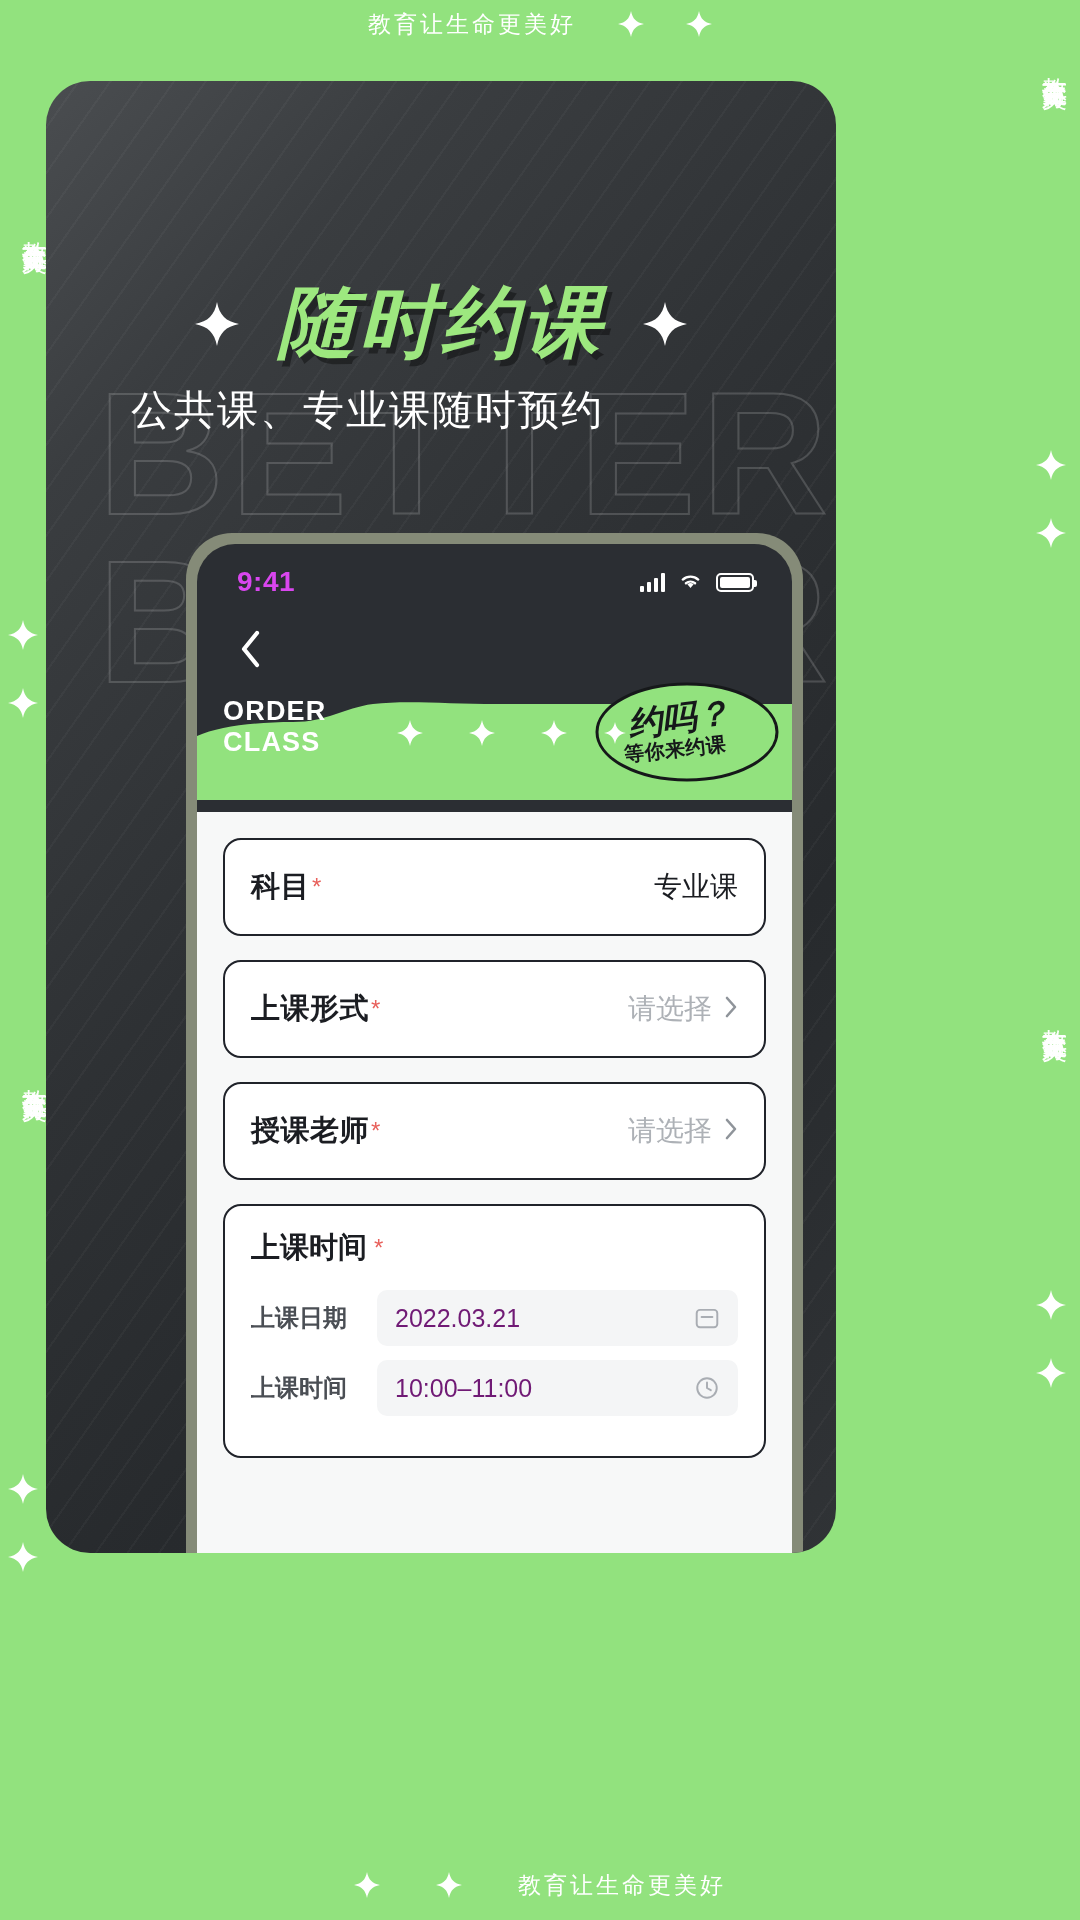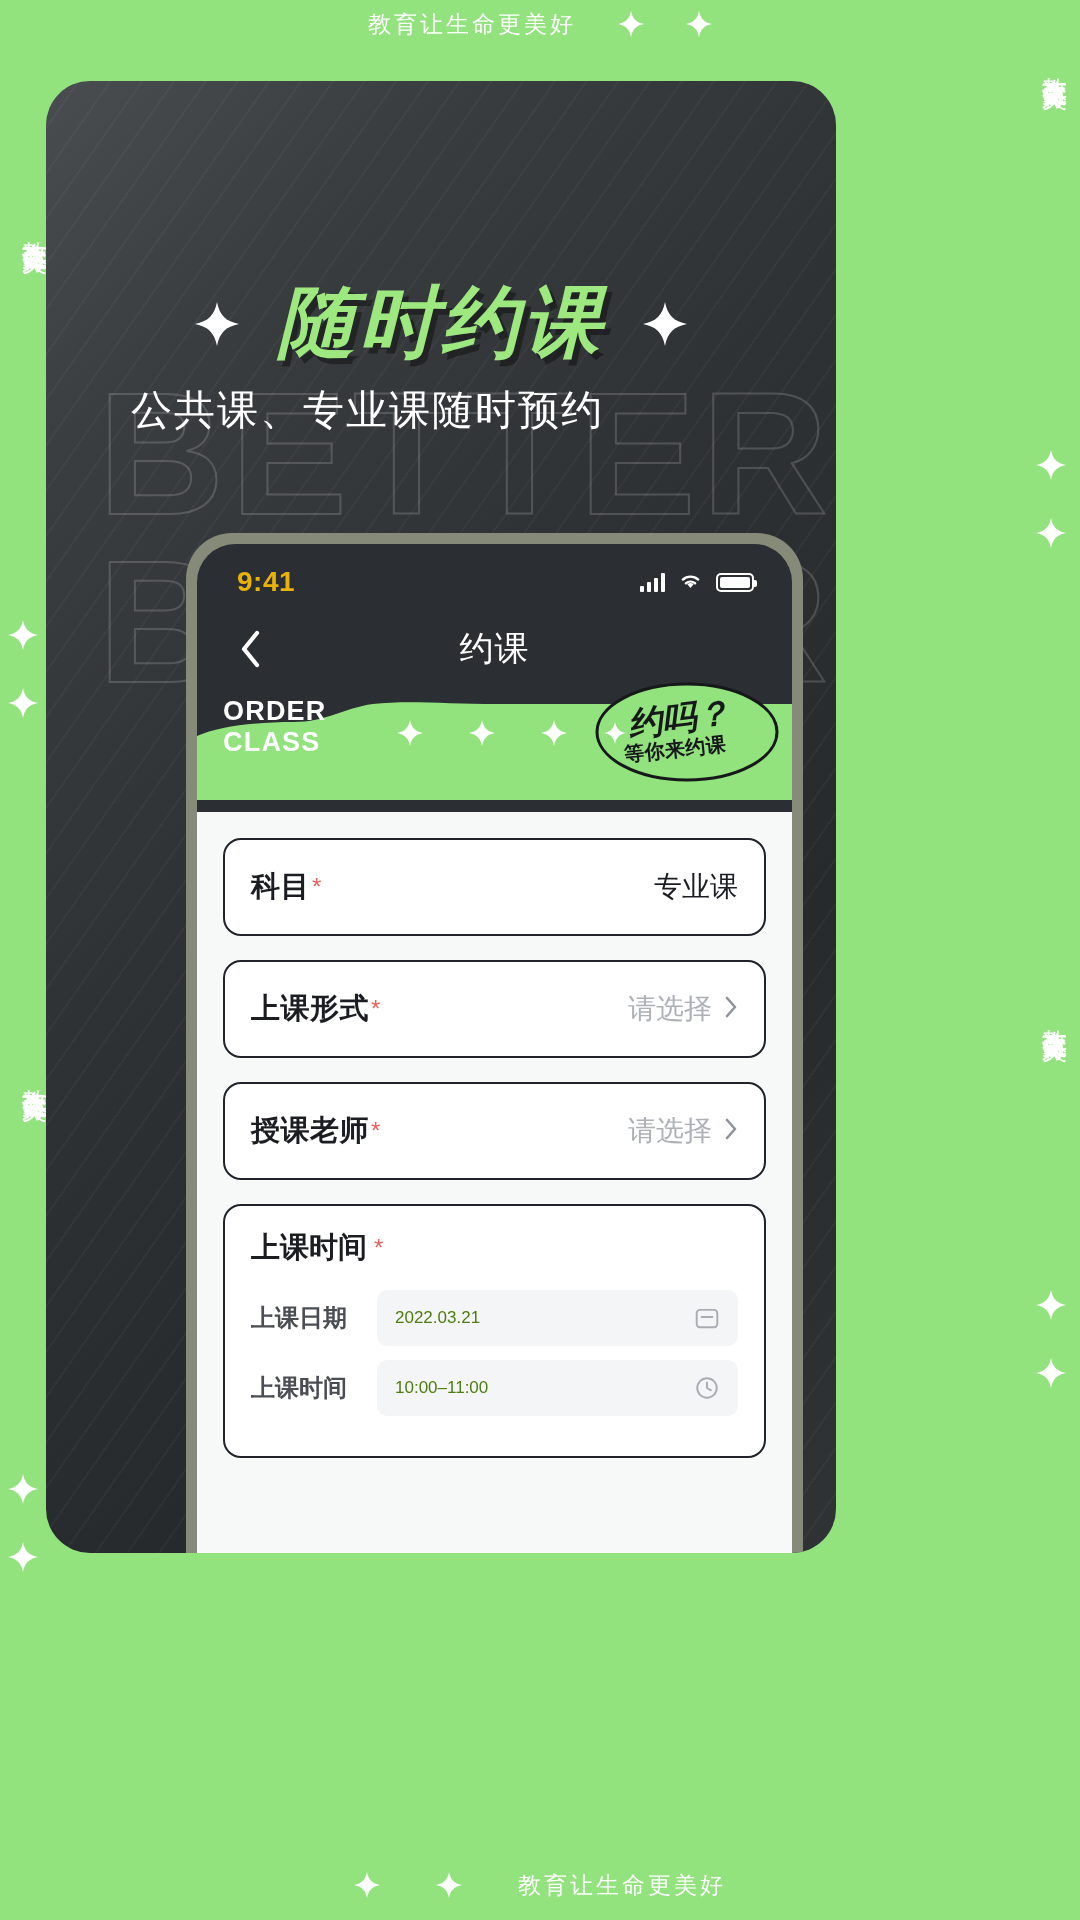--- a/index.html
+++ b/index.html
@@ -113,21 +113,21 @@
     background:#2b2e33;
     overflow:hidden;
     position:relative;
   }
 
   .statusbar{
     height:66px; display:flex; align-items:center;
     justify-content:space-between;
     padding:10px 38px 0 40px;
   }
-  .sb-time{ color:#eab308; font-size:28px; font-weight:700; letter-spacing:.5px; }
+  .sb-time{ color:#d946ef; font-size:28px; font-weight:700; letter-spacing:.5px; }
   .sb-icons{ display:flex; align-items:center; gap:13px; }
   .sig{ display:flex; align-items:flex-end; gap:3px; height:19px; }
   .sig i{ width:4px; background:#fff; border-radius:1px; display:block; }
   .sig i:nth-child(1){ height:6px; }
   .sig i:nth-child(2){ height:10px; }
   .sig i:nth-child(3){ height:14px; }
   .sig i:nth-child(4){ height:19px; }
   .batt{
     width:38px; height:19px; border:2px solid #fff; border-radius:5px;
     position:relative; padding:2px;
@@ -223,21 +223,21 @@
   }
   .sub-row{ display:flex; align-items:center; margin-bottom:14px; }
   .sub-label{
     font-size:24px; color:#4a4e54; width:126px; flex:none;font-weight:bold;
   }
   .sub-input{
     flex:1; background:#f4f5f6; border-radius:10px; height:56px;
     display:flex; align-items:center; justify-content:space-between;
     padding:0 18px;
   }
-  .sub-input .txt{ font-size:17px; color:#4d7c0f; }
+  .sub-input .txt{ font-size:25px; color:#701a75; }
   .sub-ic{ color:#a9adb3; display:flex; }
 </style>
 </head>
 <body>
 
 <div class="top-banner">
   <span class="btxt">教育让生命更美好</span>
   <span class="star4">
     <svg width="26" height="26" viewBox="0 0 24 24">
         <path d="M12 0 C13.4 7.2 16.8 10.6 24 12 C16.8 13.4 13.4 16.8 12 24 C10.6 16.8 7.2 13.4 0 12 C7.2 10.6 10.6 7.2 12 0 Z" fill="#ffffff"></path>
@@ -342,21 +342,20 @@
             </span>
         </span>
       </div>
 
       <div class="navbar">
         <span class="nav-back">
           <svg width="22" height="38" viewBox="0 0 22 38">
               <path d="M18 3 L5 19 L18 35" stroke="#ffffff" stroke-width="4.2" fill="none" stroke-linecap="round" stroke-linejoin="round"></path>
             </svg>
         </span>
-        <span class="nav-title">约课</span>
       </div>
 
       <div class="hero">
 
         <div class="order-label">
           <div>ORDER</div>
           <div>CLASS</div>
         </div>
 
         <svg class="green-blob" viewBox="0 0 595 98" preserveAspectRatio="none">

